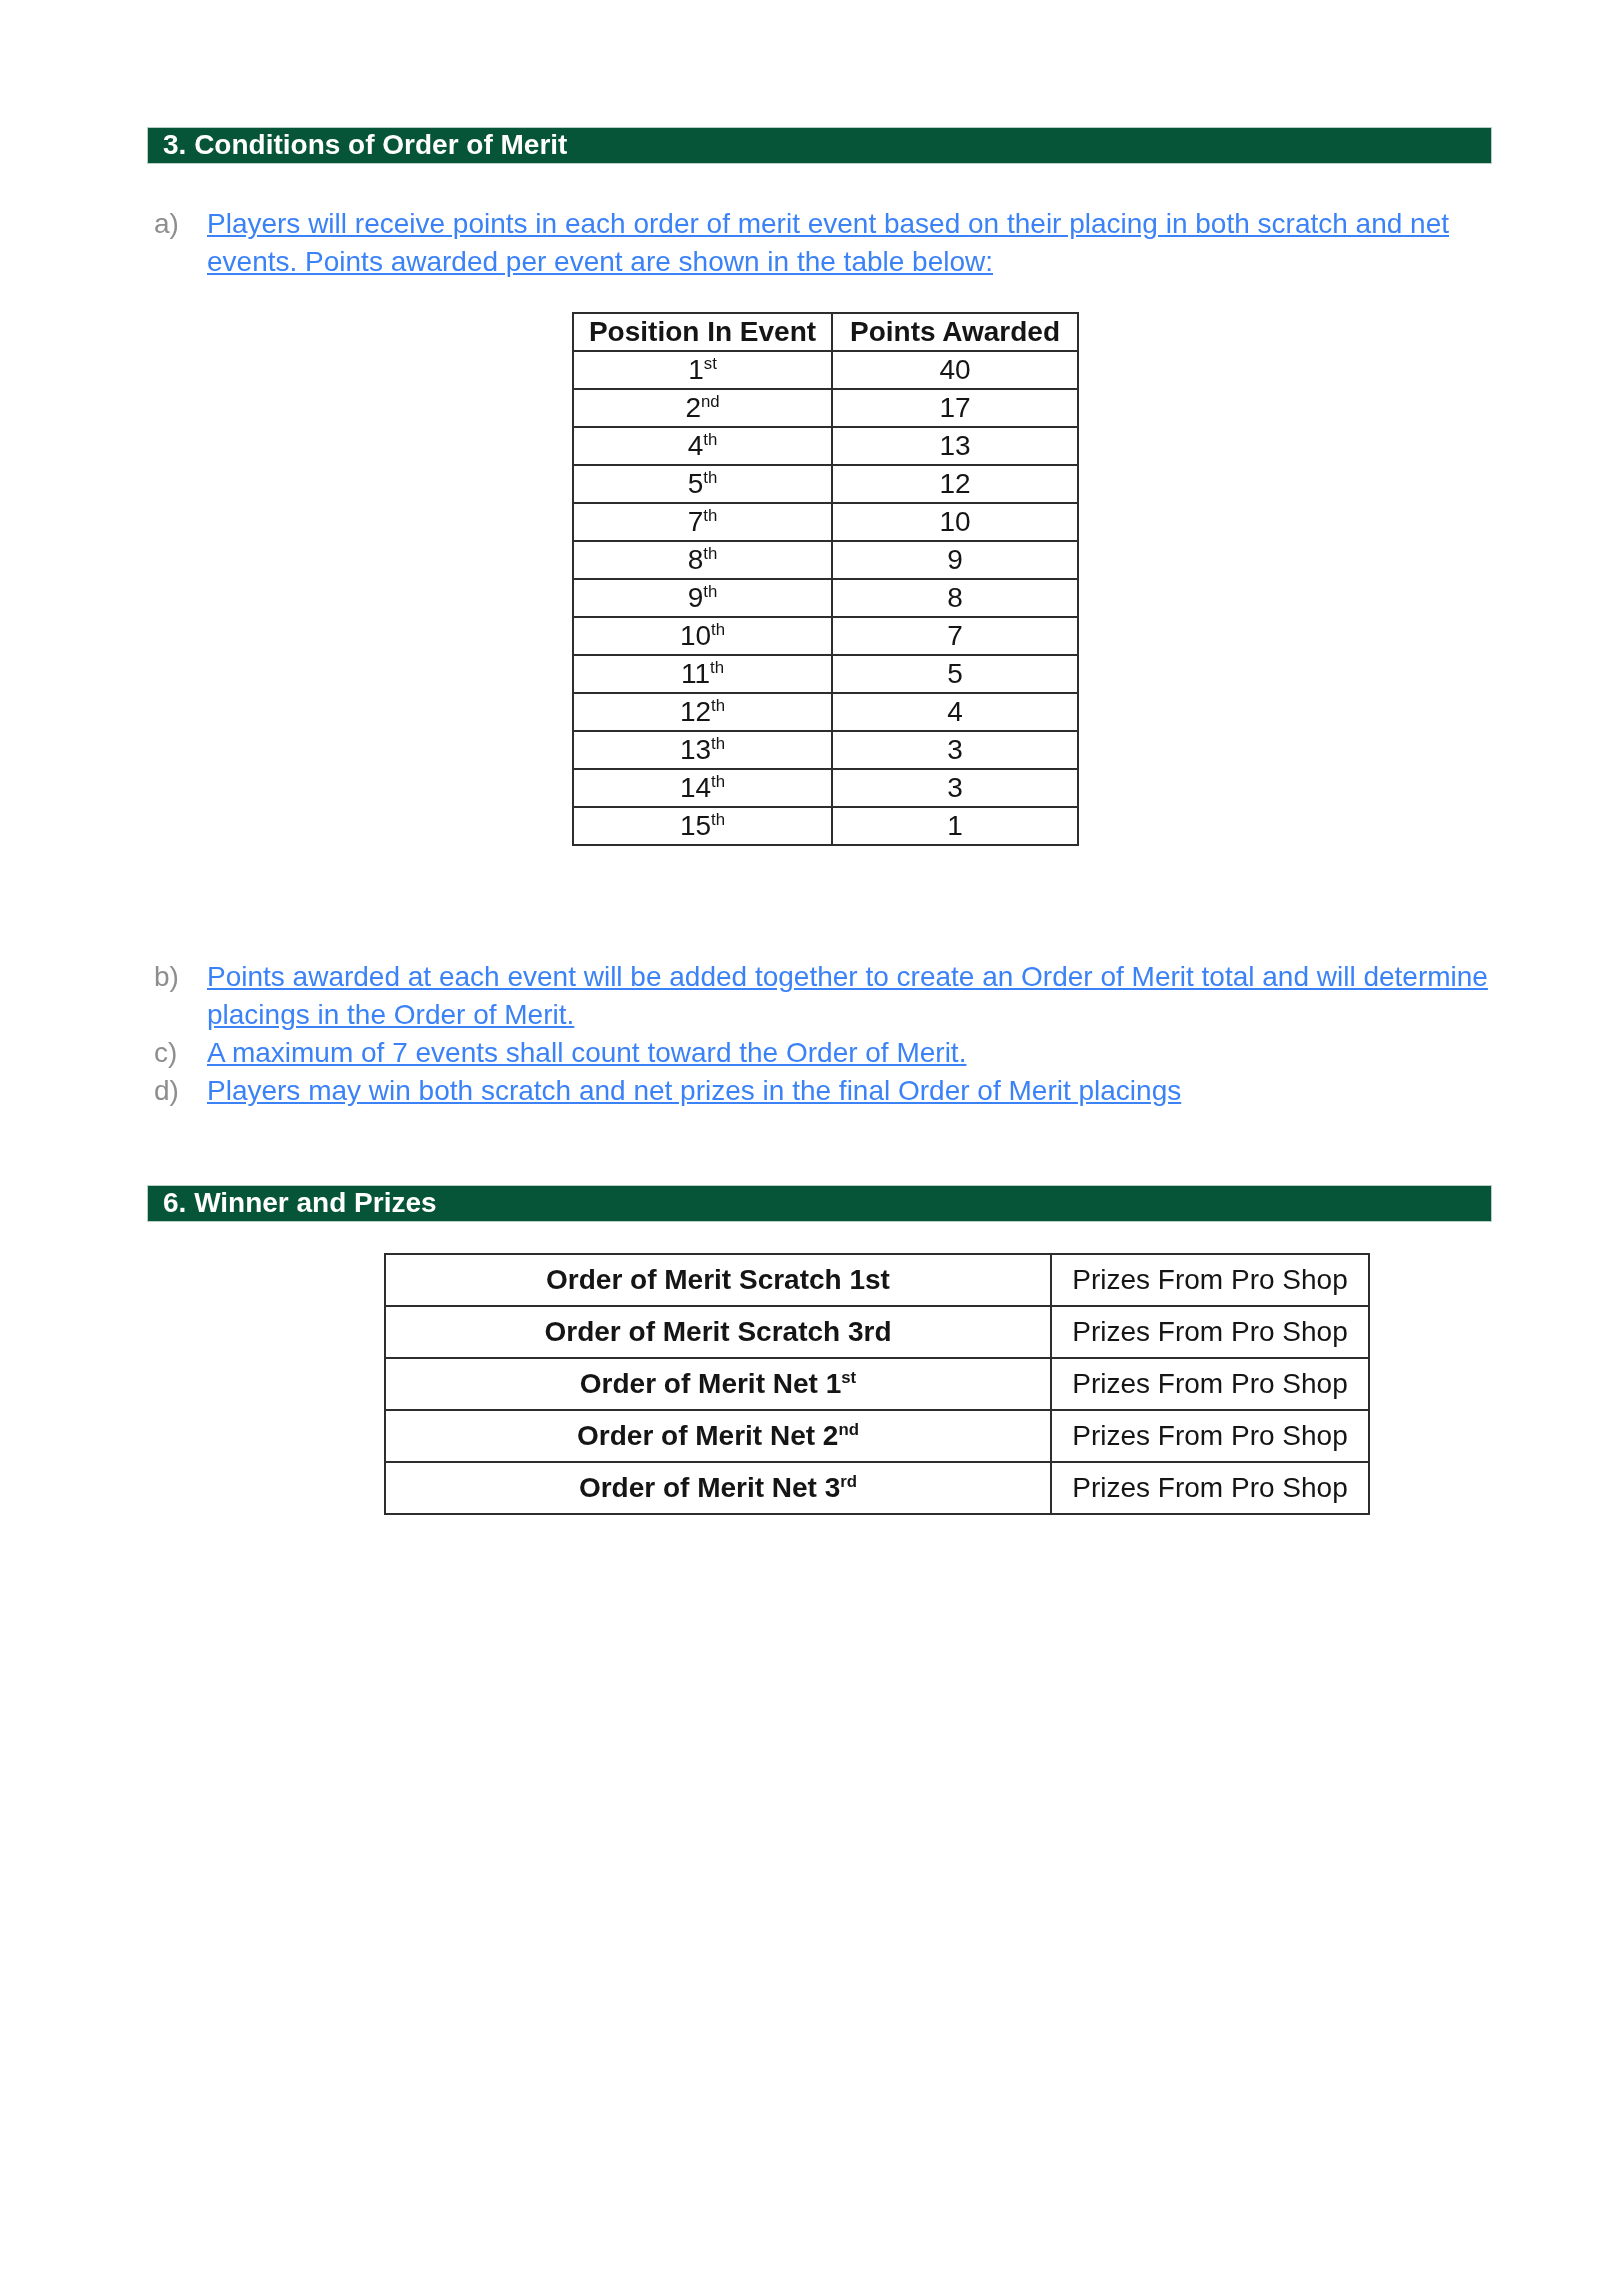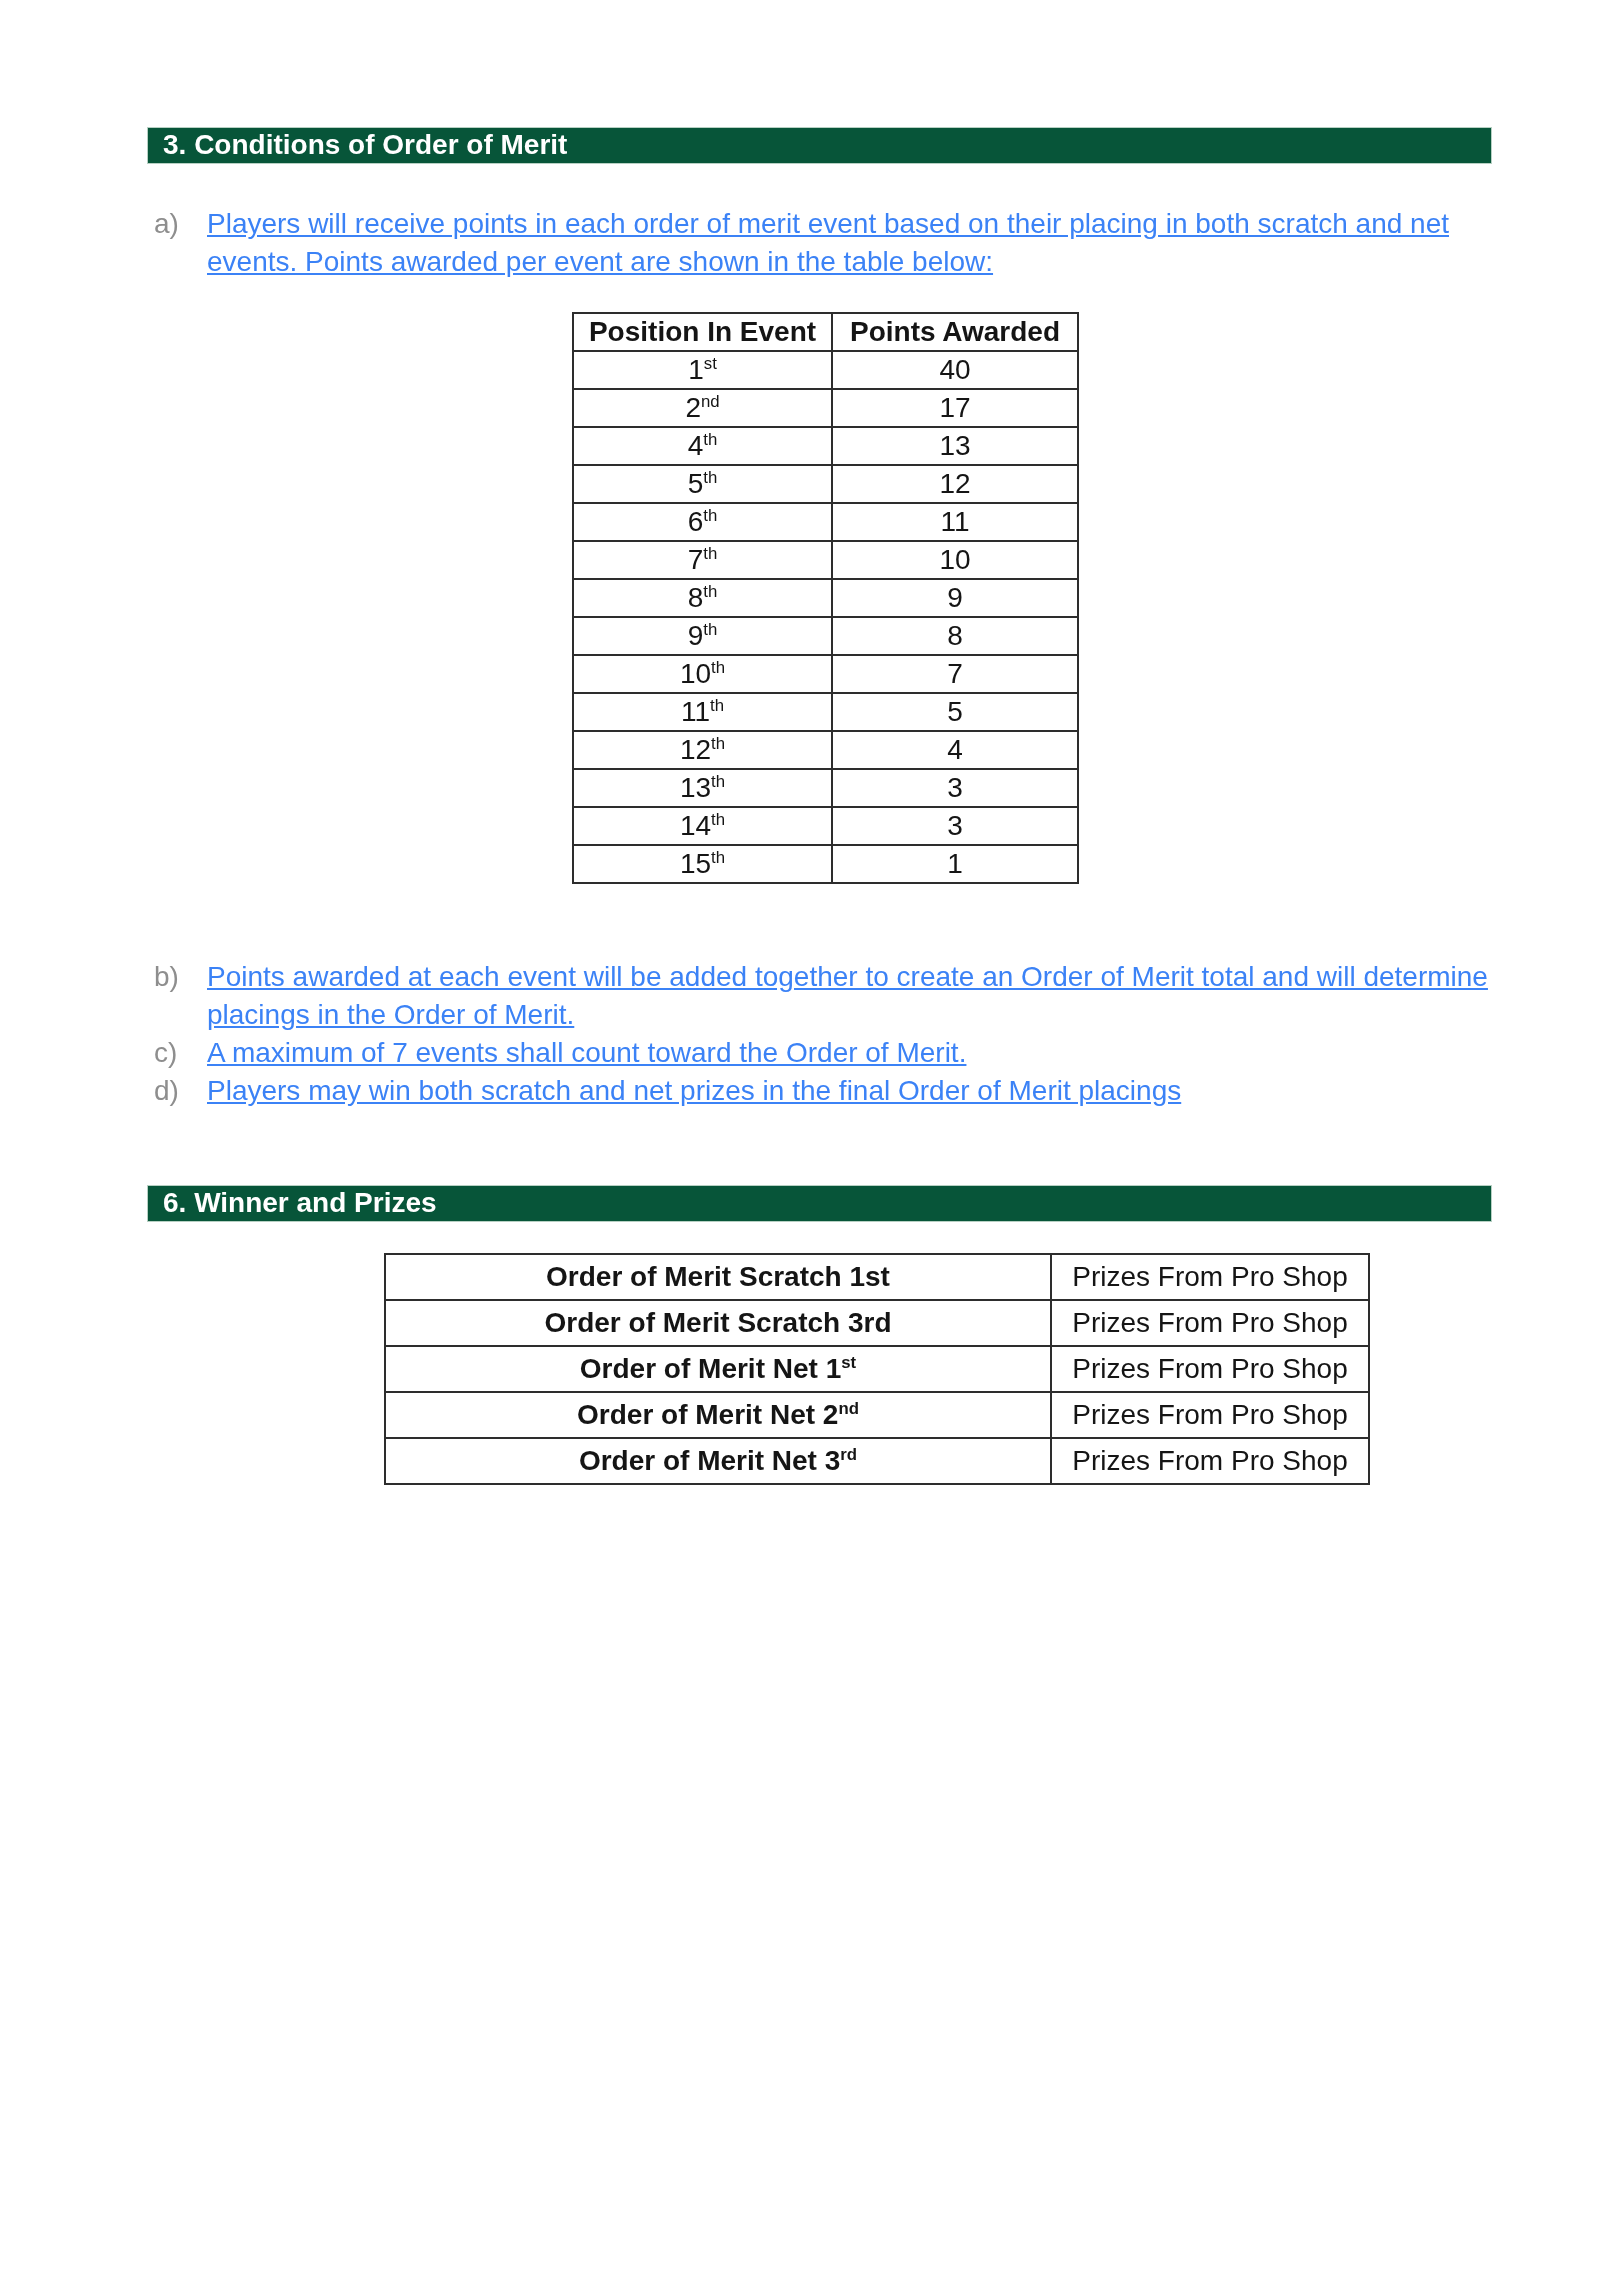--- a/index.html
+++ b/index.html
@@ -67,21 +67,21 @@
   .points-table .col-pos { width: 257px; }
   .points-table .col-pts { width: 244px; }
 
   .prizes-table {
     position: absolute;
     top: 1253px;
     left: 384px;
     width: 980px;
     table-layout: fixed;
   }
-  .prizes-table tr { height: 46px; }
+  .prizes-table tr { height: 52px; }
   .prizes-table .col-place { width: 664px; font-weight: bold; }
   .prizes-table .col-prize { width: 316px; font-weight: normal; }
 </style>
 </head>
 <body>
 
 <div class="page">
 
   <div class="banner banner-1">3. Conditions of Order of Merit</div>
 
@@ -115,24 +115,20 @@
         <tr>
           <td class="col-pos"><span>4</span><sup>th</sup></td>
           <td class="col-pts">13</td>
         </tr>
 
         <tr>
           <td class="col-pos"><span>5</span><sup>th</sup></td>
           <td class="col-pts">12</td>
         </tr>
 
-        <tr>
-          <td class="col-pos"><span>6</span><sup>th</sup></td>
-          <td class="col-pts">11</td>
-        </tr>
 
         <tr>
           <td class="col-pos"><span>7</span><sup>th</sup></td>
           <td class="col-pts">10</td>
         </tr>
 
         <tr>
           <td class="col-pos"><span>8</span><sup>th</sup></td>
           <td class="col-pts">9</td>
         </tr>

